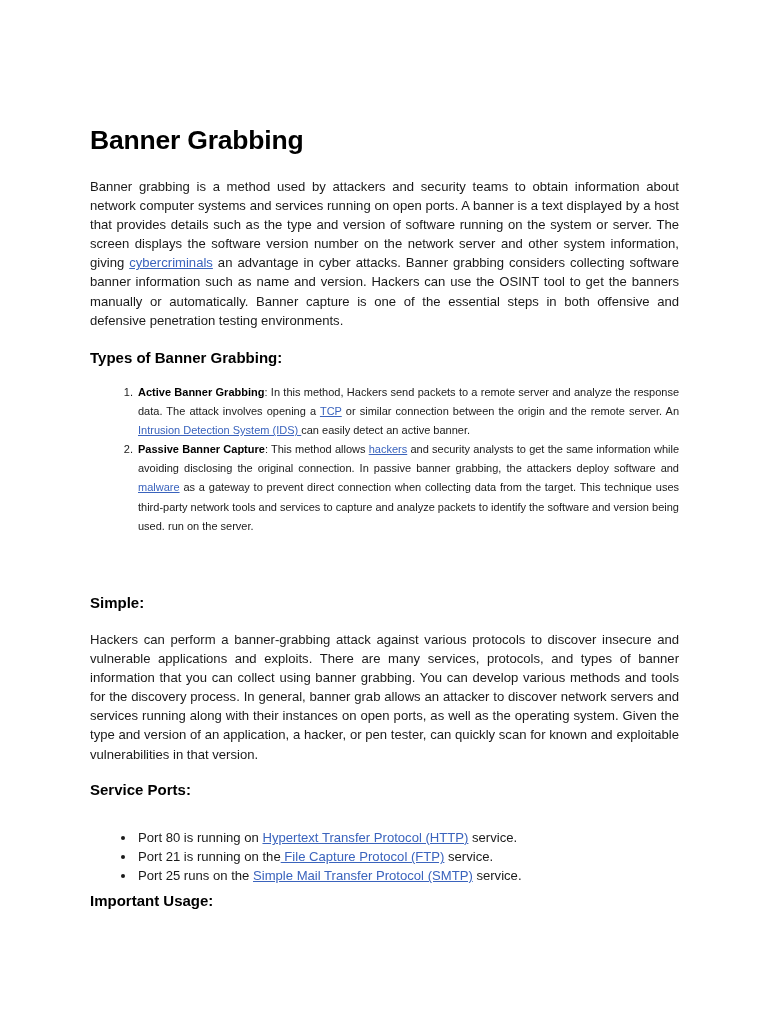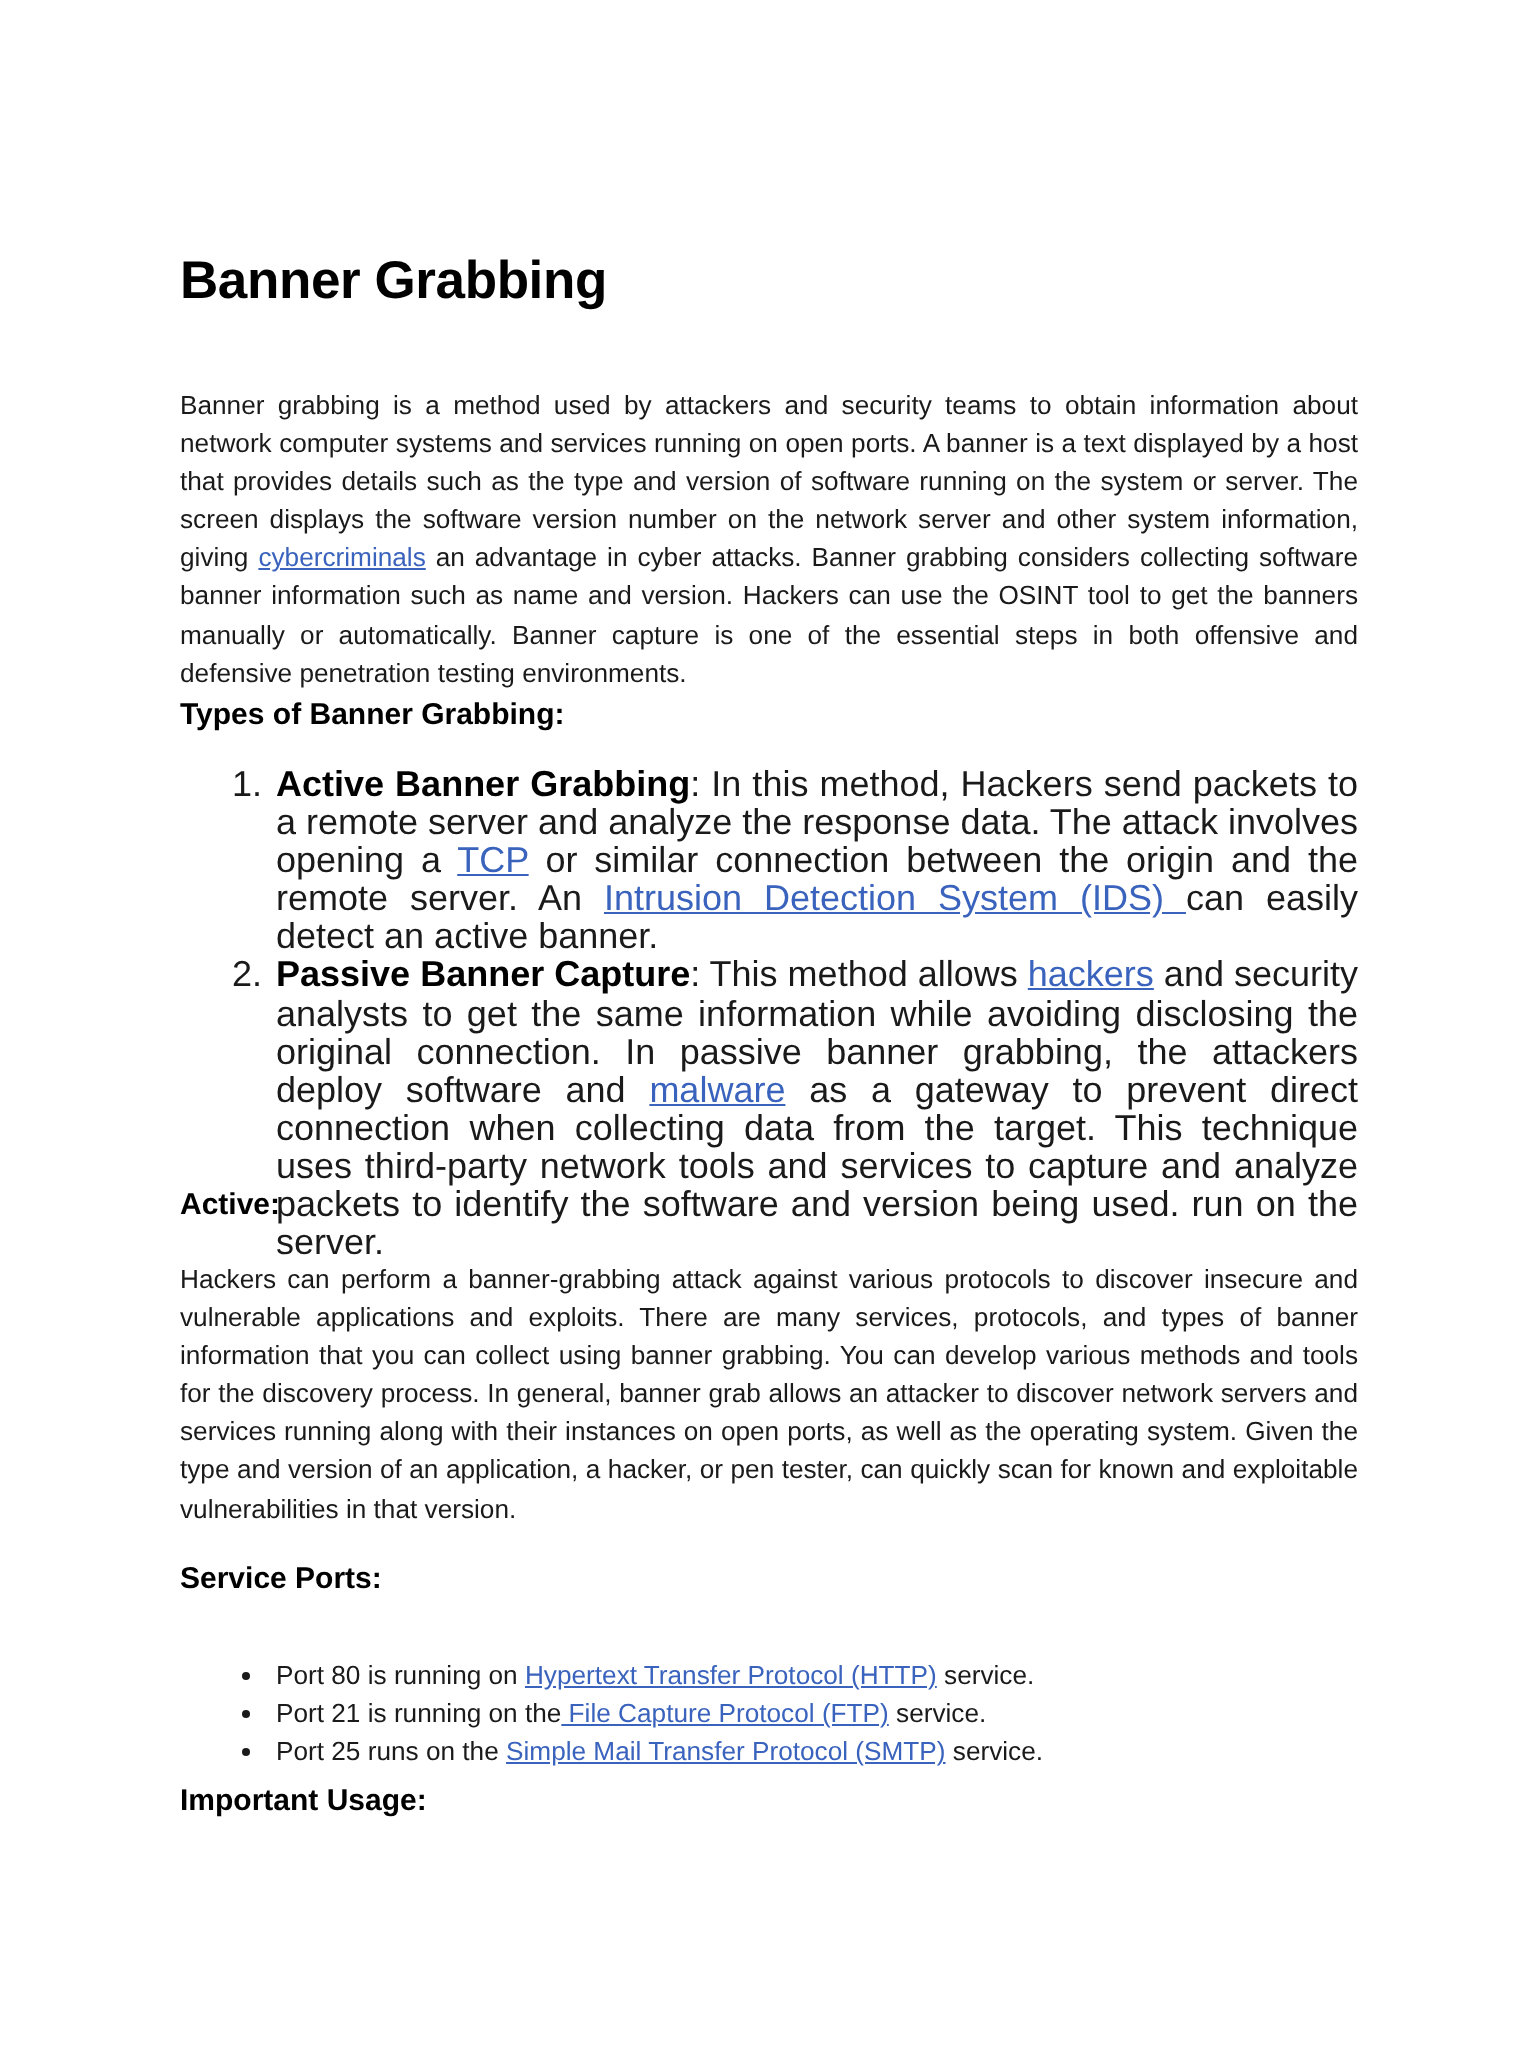--- a/index.html
+++ b/index.html
@@ -63,21 +63,21 @@
     text-decoration: underline;
     text-underline-offset: 1px;
   }
   ol.num-list {
     margin: 0;
     padding: 0 0 0 46px;
     list-style-position: outside;
     list-style-type: decimal;
   }
   ol.num-list > li {
-    font-size: 18px;
+    font-size: 11px;
     line-height: 19.1px;
     text-align: justify;
     color: #1a1a1a;
     padding-left: 2px;
     margin: 0;
   }
   ol.num-list > li + li {
     margin-top: 0px;
   }
   ul.bullet-list {
@@ -93,21 +93,21 @@
     color: #1a1a1a;
     padding-left: 2px;
     margin: 0;
   }
   .strong {
     font-weight: bold;
     color: #000;
   }
   
   .blk { position: absolute; left: 0; width: 589px; }
-  #intro-paragraph { top: 193px; }
+  #intro-paragraph { top: 177px; }
   #types-heading    { top: 348px; }
   #types-list       { top: 383px; }
   #usage-heading    { top: 593px; }
   #usage-paragraph  { top: 630px; }
   #ports-heading    { top: 780px; }
   #ports-list       { top: 828px; }
   #important-heading{ top: 891px; }
 </style>
 </head>
 <body>
@@ -126,21 +126,21 @@
     </div>
 
     <div class="blk" id="types-list">
       <ol class="num-list">
         <li><span class="strong">Active Banner Grabbing</span><span>: In this method, Hackers send packets to a remote server and analyze the response data. The attack involves opening a </span><a class="doclink" href="#">TCP</a><span> or similar connection between the origin and the remote server. An </span><a class="doclink" href="#">Intrusion Detection System (IDS) </a><span>can easily detect an active banner.</span></li>
         <li><span class="strong">Passive Banner Capture</span><span>: This method allows </span><a class="doclink" href="#">hackers</a><span> and security analysts to get the same information while avoiding disclosing the original connection. In passive banner grabbing, the attackers deploy software and </span><a class="doclink" href="#">malware</a><span> as a gateway to prevent direct connection when collecting data from the target. This technique uses third-party network tools and services to capture and analyze packets to identify the software and version being used. run on the server.</span></li>
       </ol>
     </div>
 
     <div class="blk" id="usage-heading">
-      <h2 class="section-head">Active:</h2>
+      <h2 class="section-head">Simple:</h2>
     </div>
 
     <div class="blk" id="usage-paragraph">
       <p class="body-text">Hackers can perform a banner-grabbing attack against various protocols to discover insecure and vulnerable applications and exploits. There are many services, protocols, and types of banner information that you can collect using banner grabbing. You can develop various methods and tools for the discovery process. In general, banner grab allows an attacker to discover network servers and services running along with their instances on open ports, as well as the operating system. Given the type and version of an application, a hacker, or pen tester, can quickly scan for known and exploitable vulnerabilities in that version.</p>
     </div>
 
     <div class="blk" id="ports-heading">
       <h2 class="section-head">Service Ports:</h2>
     </div>
 

